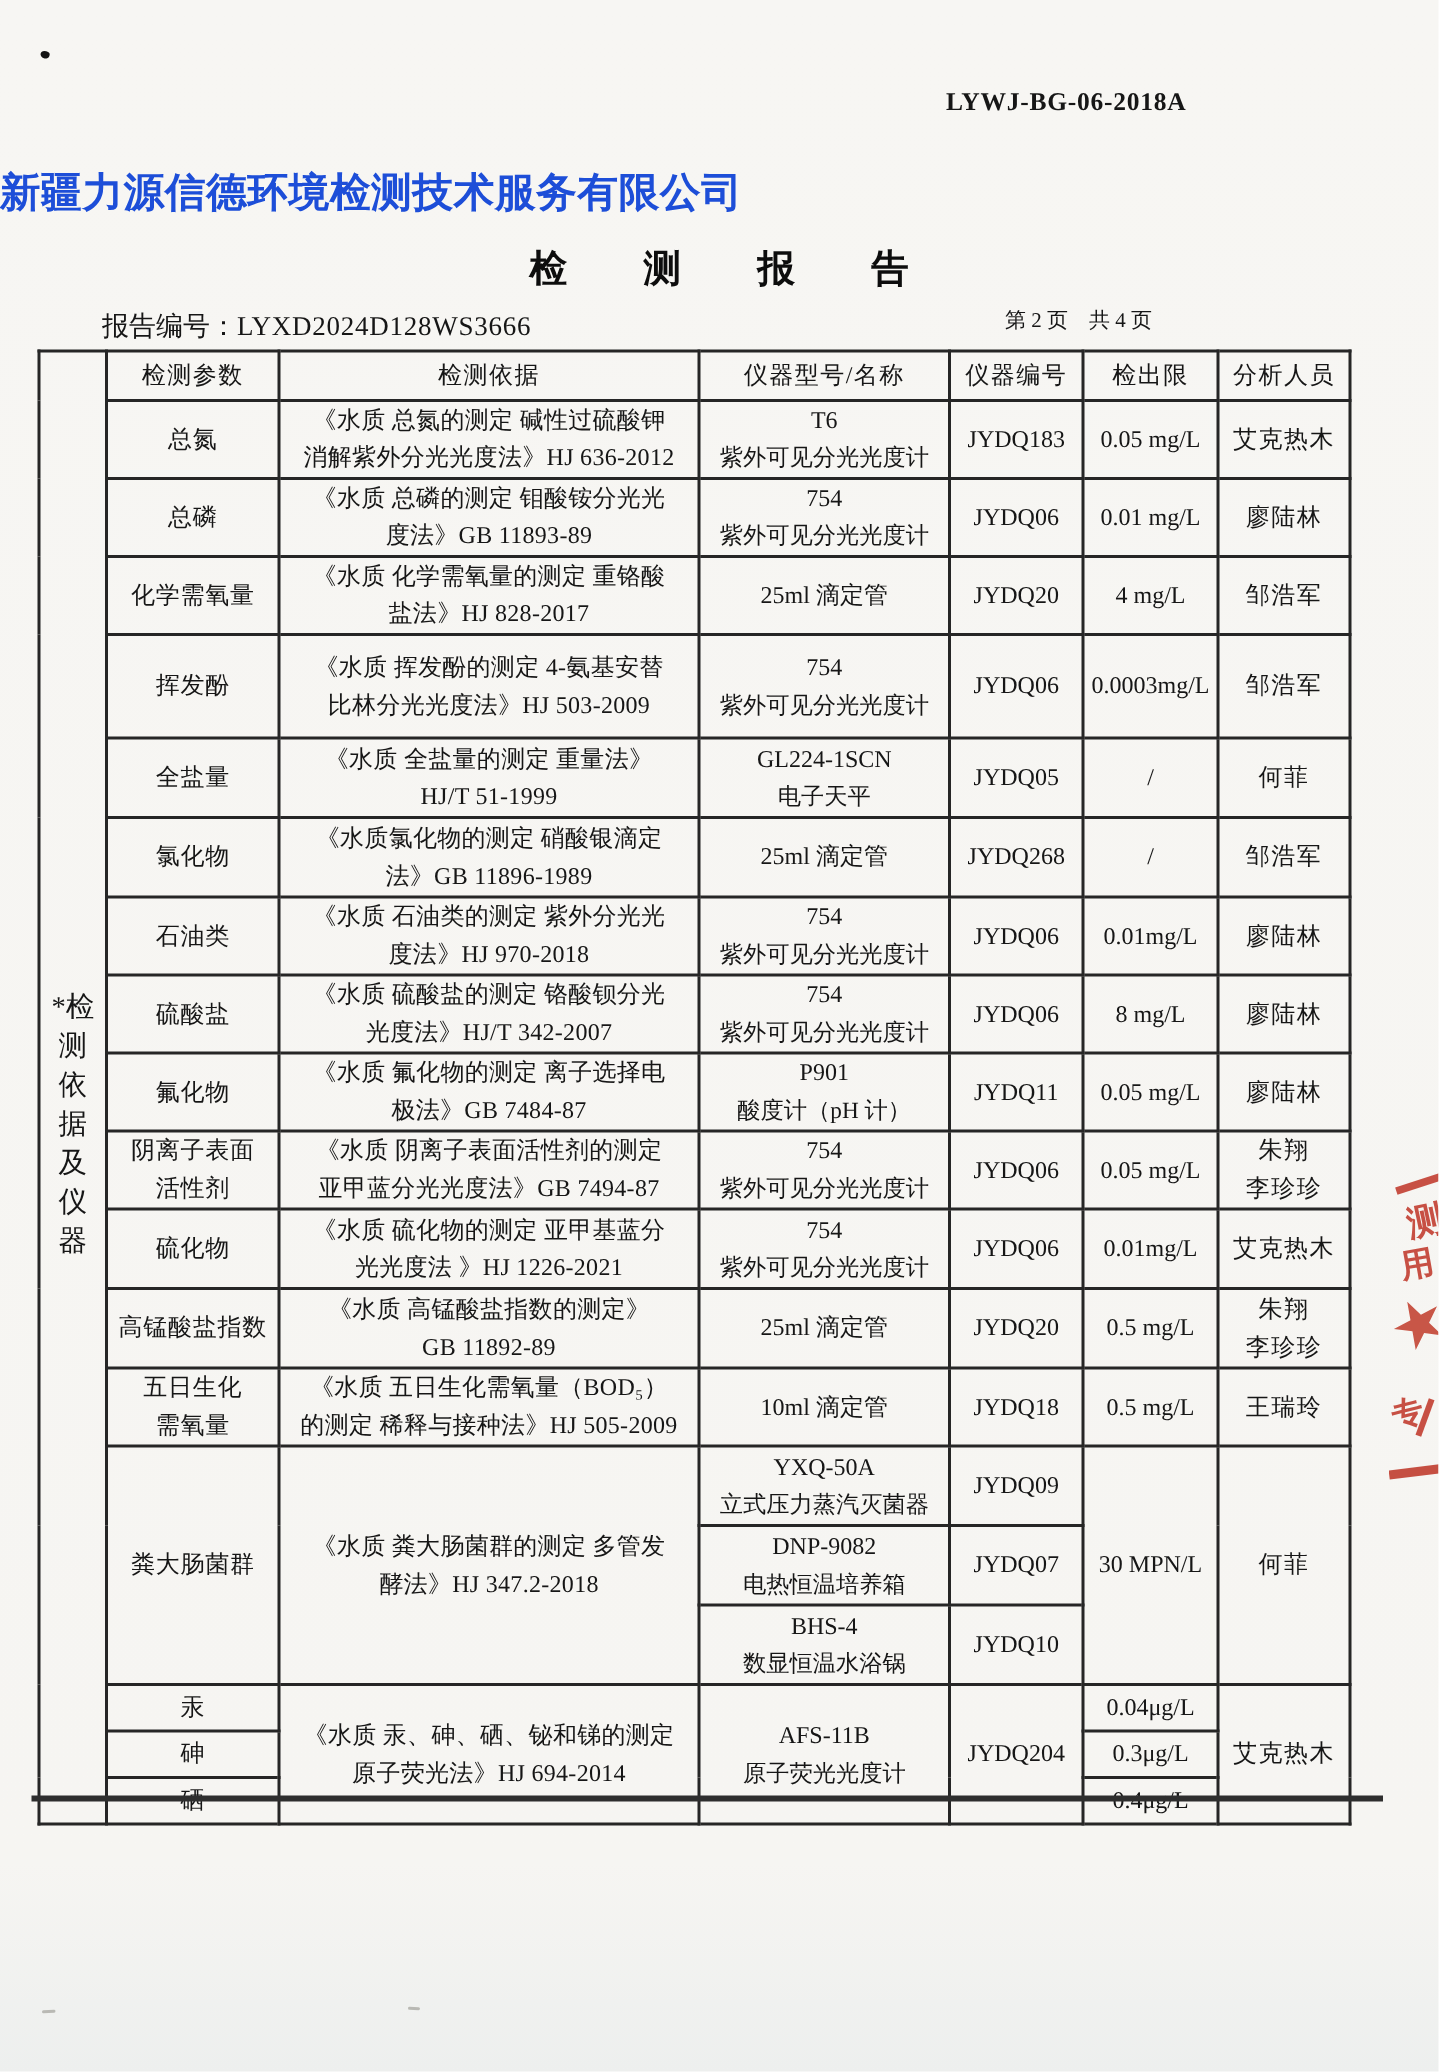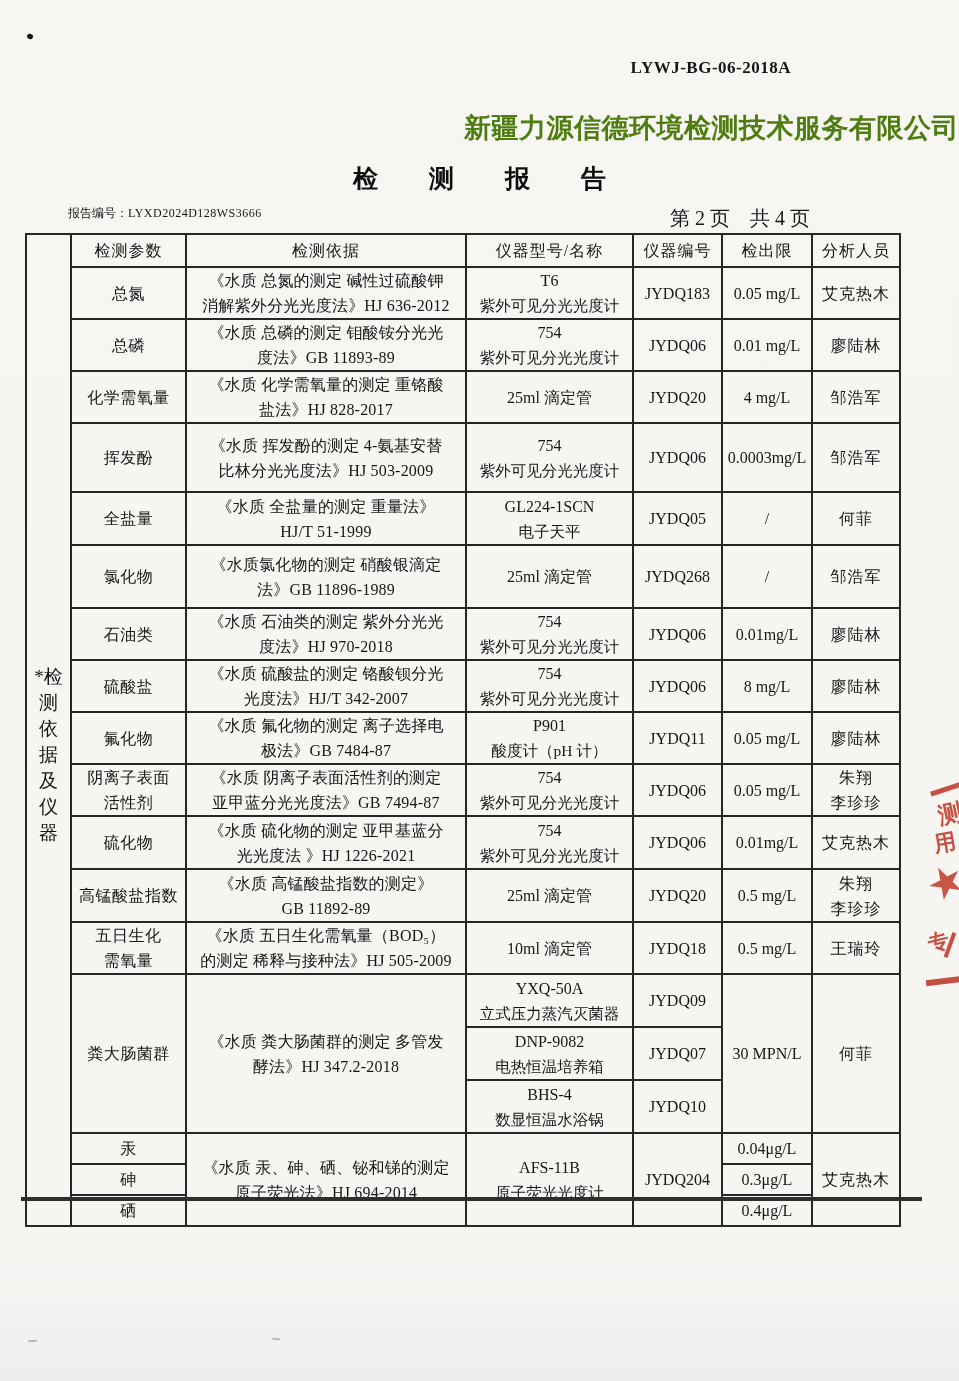--- a/index.html
+++ b/index.html
@@ -6,29 +6,29 @@
   body{
     width:959px;height:1381px;position:relative;overflow:hidden;
     background:linear-gradient(180deg,#f7f6f3 0%,#f6f5f2 90%,#edefee 100%);
     font-family:"Liberation Serif","DejaVu Serif",serif;
     color:#161616;
     -webkit-font-smoothing:antialiased;
   }
   .abs{position:absolute;}
   
   .doc-code{top:58px;right:168px;font-size:17px;letter-spacing:.5px;font-weight:600;}
-  .company{top:110px;left:0;width:100%;text-align:right;
+  .company{top:110px;left:0;width:100%;text-align:left;
     font-family:"Liberation Sans","DejaVu Sans",sans-serif;
-    font-weight:700;font-size:27px;letter-spacing:.5px;color:#4d7c0f;}
+    font-weight:700;font-size:27px;letter-spacing:.5px;color:#1d4ed8;}
   .report-title{top:162px;left:0;width:100%;text-align:center;
     font-family:"Liberation Sans","DejaVu Sans",sans-serif;
     font-weight:700;font-size:25px;letter-spacing:22px;text-indent:22px;color:#0d0d0d;}
-  .report-line{top:205px;left:68px;font-size:12px;}
+  .report-line{top:205px;left:68px;font-size:18px;}
   .report-line .num{letter-spacing:.5px;}
-  .page-indicator{top:205px;left:670px;font-size:20px;}
+  .page-indicator{top:205px;left:670px;font-size:14px;}
   
   .dot{left:27px;top:34px;width:6px;height:5px;background:#141414;border-radius:50% 40% 50% 50%;transform:rotate(18deg);}
   .speck{height:2px;background:#b9b9b4;border-radius:1px;}
   
   table.report{position:absolute;left:25px;top:233px;width:874px;
     border-collapse:collapse;table-layout:fixed;}
   table.report td{border:2px solid #262626;text-align:center;vertical-align:middle;
     padding:0;font-size:16px;line-height:25px;background:transparent;overflow:hidden;}
   td.head{font-size:17px;letter-spacing:1px;}
   td.sidebar{border-right:2px solid #262626;}
@@ -166,21 +166,21 @@
         </td>
     <td class="inst">
           <div>GL224-1SCN</div>
           <div class="l2">电子天平</div>
         </td>
     <td>JYDQ05</td>
     <td class="limit">/</td>
     <td class="analyst">何菲</td>
   </tr>
 
-  <tr style="height:63px">
+  <tr style="height:53px">
     <td class="param">氯化物</td>
     <td class="basis">
           <div>《水质氯化物的测定 硝酸银滴定</div>
           <div>法》GB 11896-1989</div>
         </td>
     <td class="inst">
           <div>25ml 滴定管</div>
         </td>
     <td>JYDQ268</td>
     <td class="limit">/</td>

